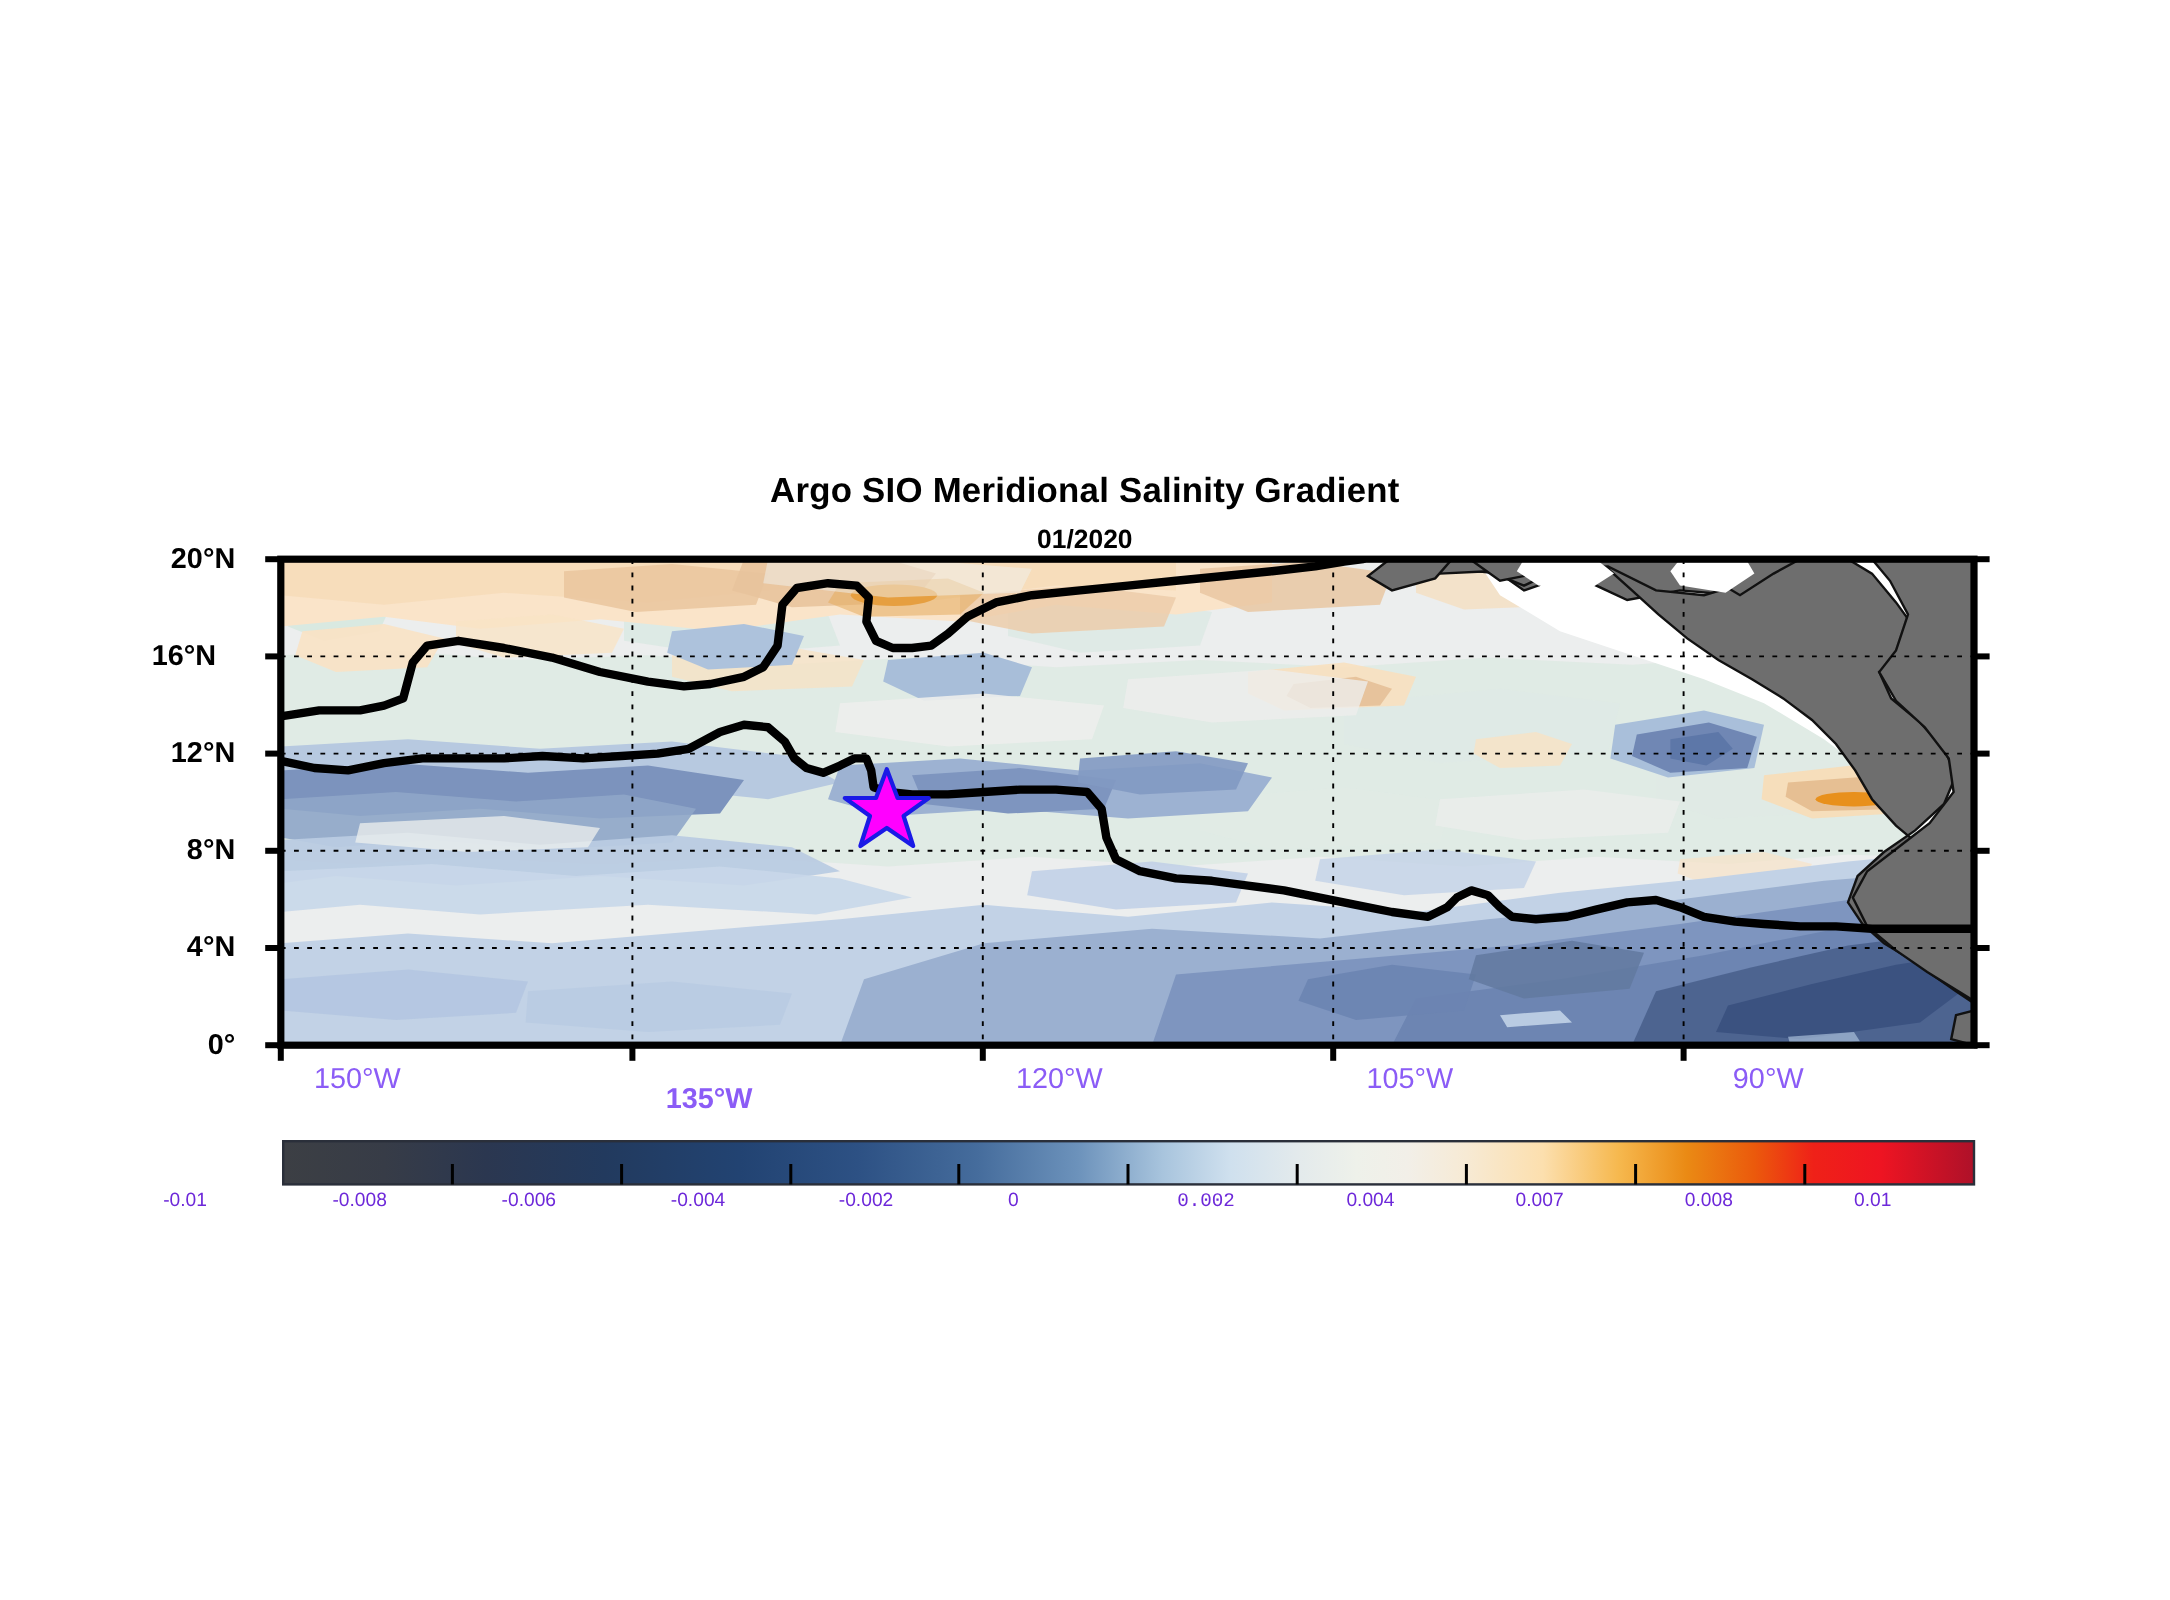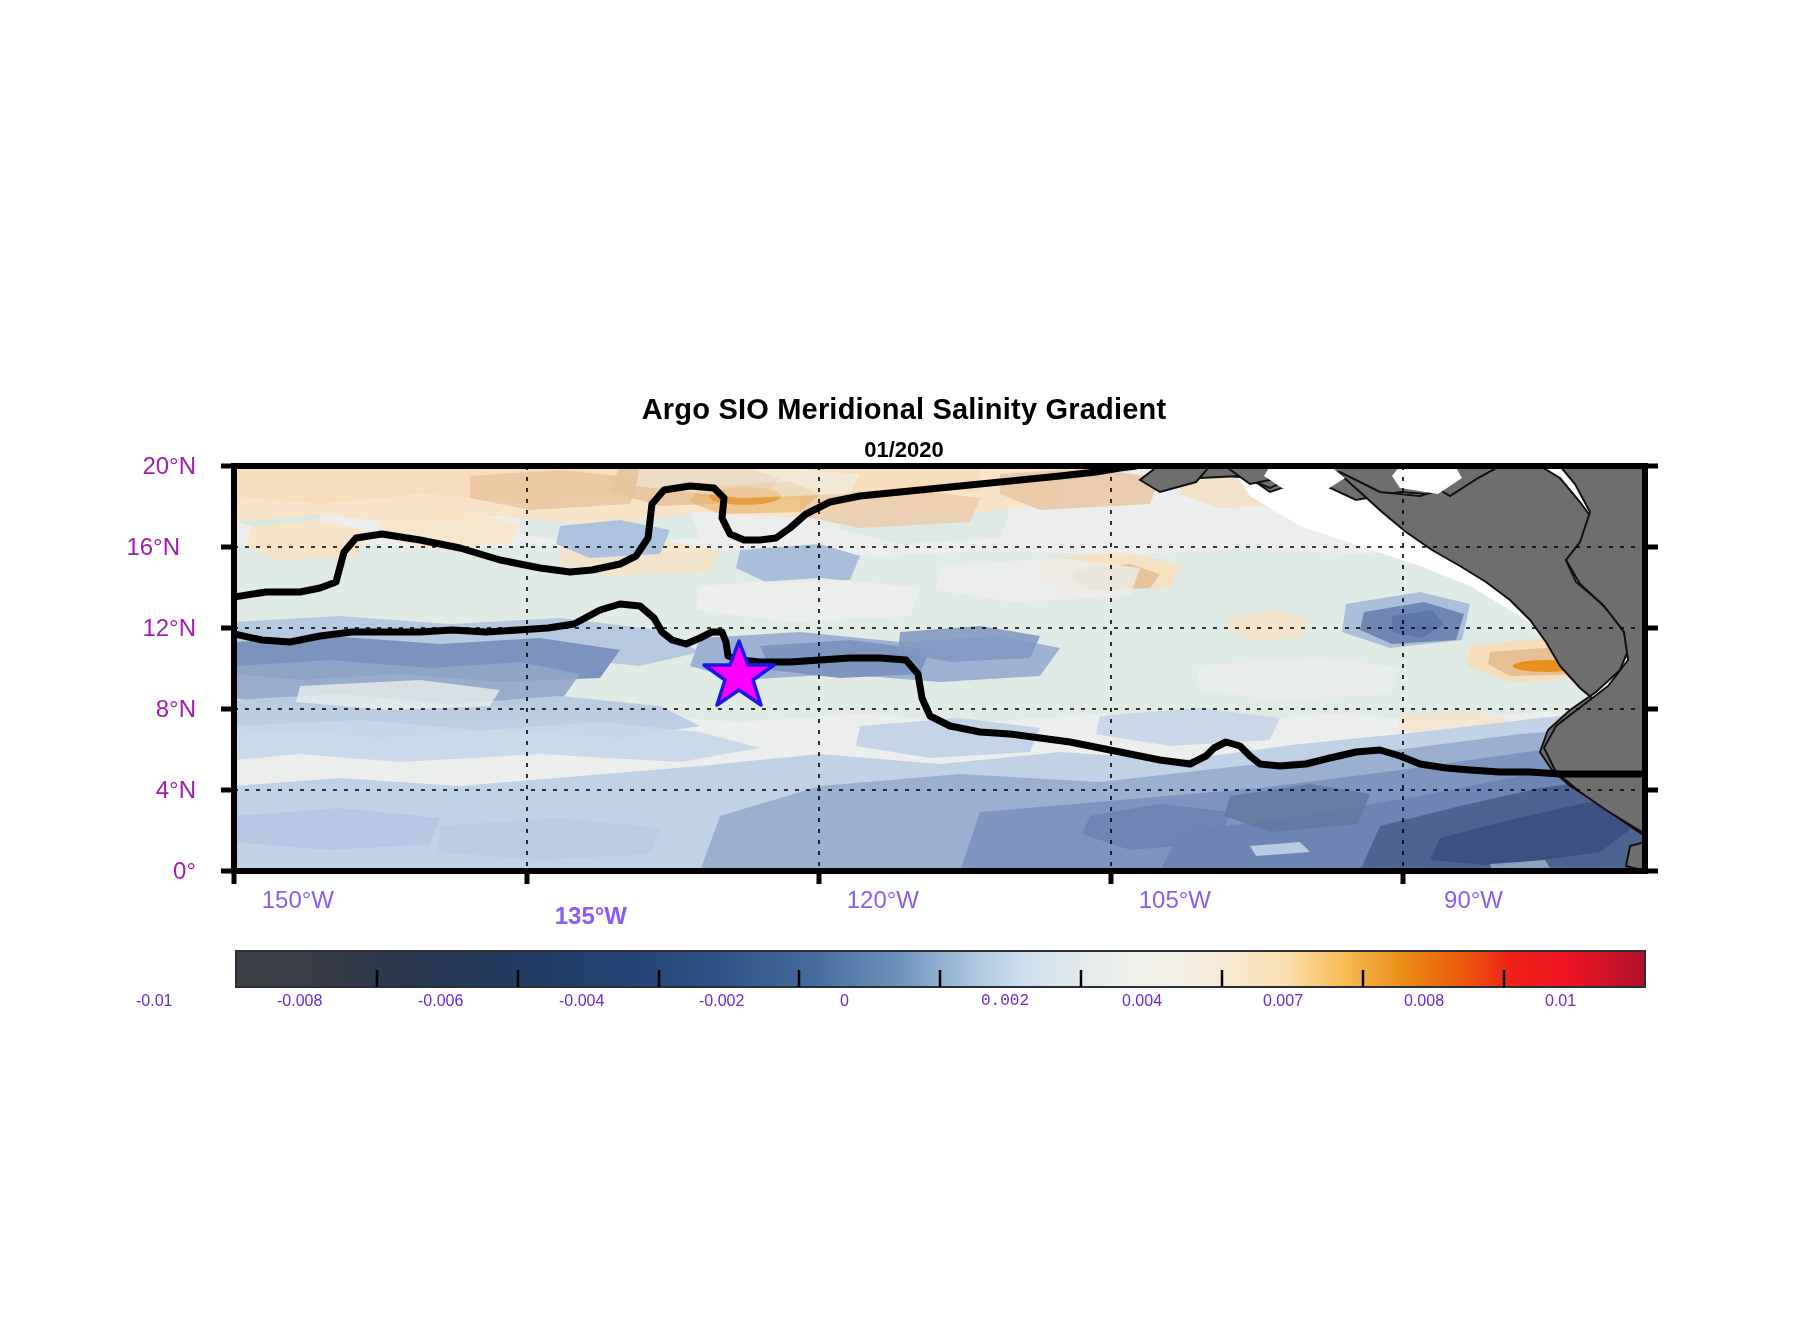--- a/index.html
+++ b/index.html
@@ -2,21 +2,21 @@
 <html><head>
 <meta charset="utf-8">
 <style>
   html,body{margin:0;padding:0;background:#ffffff;}
   body{width:1808px;height:1333px;font-family:"Liberation Sans",sans-serif;position:relative;overflow:hidden;}
   .fig{position:absolute;left:0;top:0;width:1808px;height:1091px;margin-top:26px;}
   .title{position:absolute;left:0;top:367px;width:1808px;text-align:center;
          font-size:29px;font-weight:bold;color:#000;letter-spacing:.2px;}
   .subtitle{position:absolute;left:0;top:411px;width:1808px;text-align:center;
             font-size:22px;font-weight:bold;color:#000;}
-  .ylab{position:absolute;text-align:right;font-size:24px;color:#a21caf;width:120px;}
+  .ylab{position:absolute;text-align:right;font-size:24px;color:#000000;width:120px;font-weight:bold;}
   .xlab{position:absolute;text-align:right;font-size:24px;color:#8b5cf6;width:200px;}
   .cblab{position:absolute;font-size:16px;color:#6d28d9;width:200px;}
   .cbunits{position:absolute;left:0;top:996px;width:1808px;text-align:center;
            font-size:23px;color:#111;}
   svg{display:block;}
 </style>
 </head>
 <body>
 
 <div class="fig">

